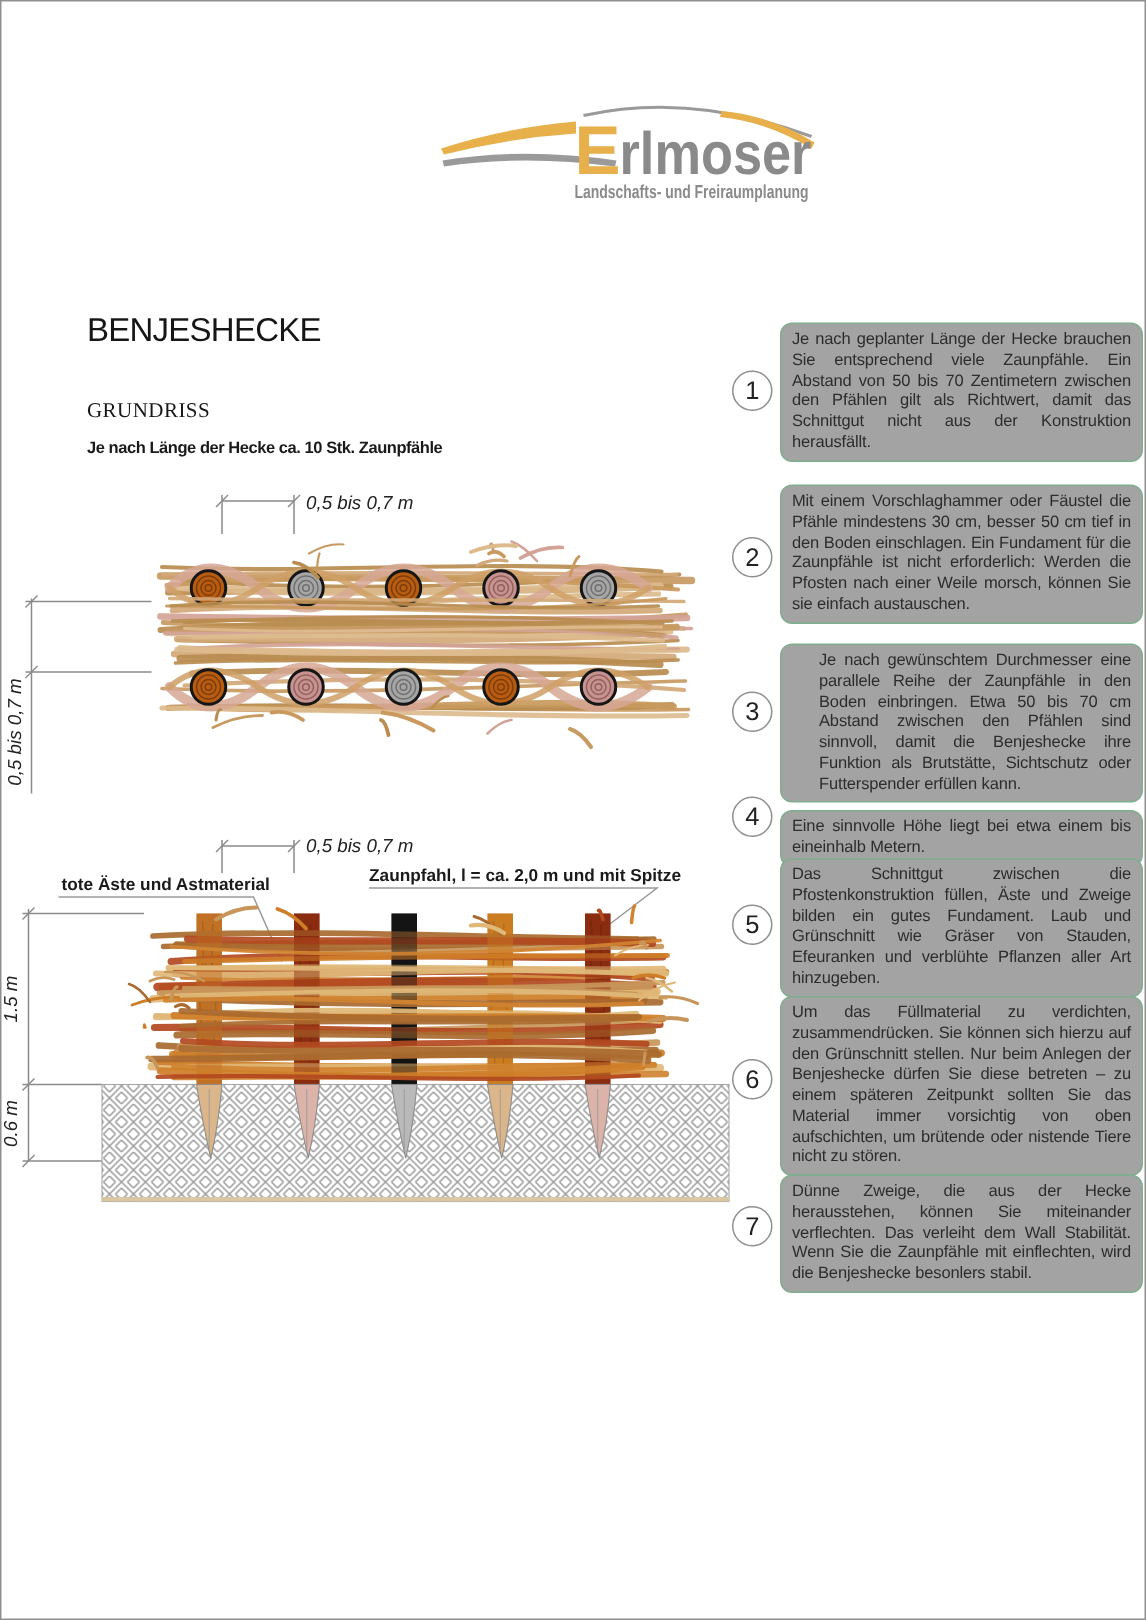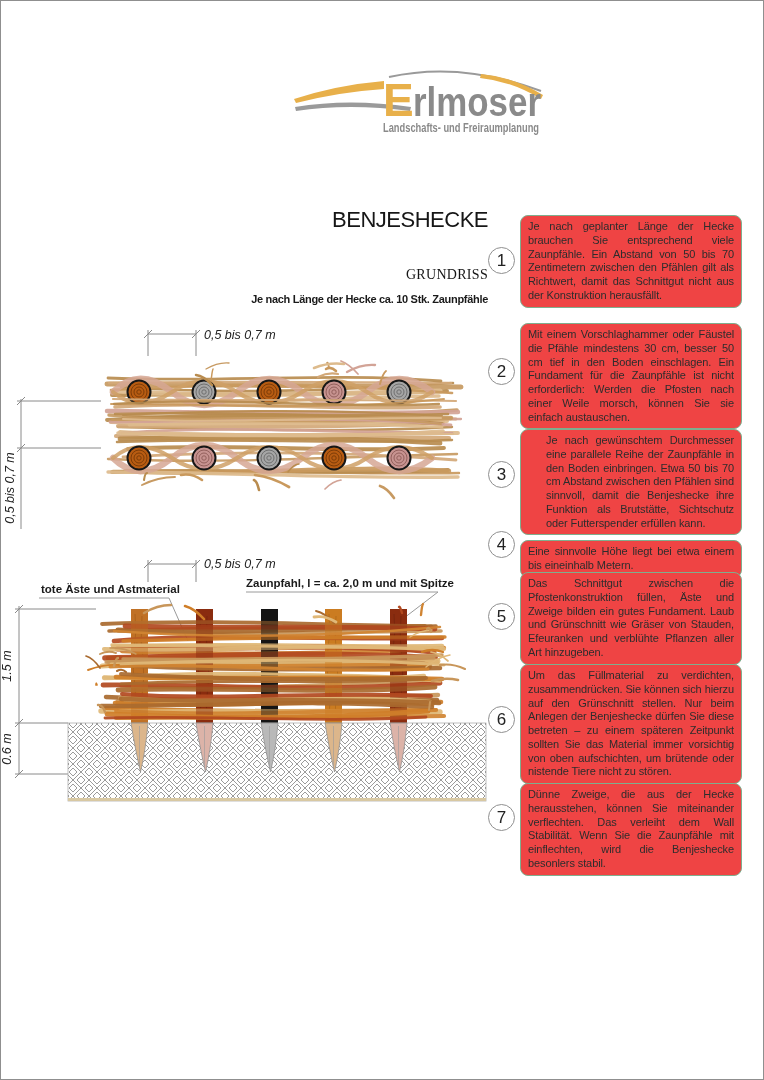--- a/index.html
+++ b/index.html
@@ -1,31 +1,31 @@
 <!DOCTYPE html>
 <html><head>
 <meta charset="utf-8">
 <style>
   html,body{margin:0;padding:0;background:#fff;}
   .page{position:relative;width:764px;height:1080px;background:#fff;border:1px solid #8f8f8f;
         box-sizing:border-box;overflow:hidden;font-family:"Liberation Sans",sans-serif;color:#1c1c1c;}
   .abs{position:absolute;}
-  .center{text-align:right;}
+  .center{text-align:left;}
   .title-main{font-size:22px;letter-spacing:-0.5px;color:#161616;}
   .title-sub{font-size:14px;margin-top:6px;color:#222;}
   .sec-head{font-size:14px;letter-spacing:0.3px;color:#161616;}
   .sec-cap{font-size:11px;font-weight:700;letter-spacing:-0.3px;color:#1a1a1a;}
   svg text{font-family:"Liberation Sans",sans-serif;}
   .dim-txt{font-style:italic;font-size:12.5px;fill:#222;}
   .lbl-txt{font-size:11.5px;font-weight:700;fill:#1a1a1a;}
   .step-circle{position:absolute;left:487px;width:27px;height:27px;border-radius:50%;
         border:1.5px solid #8f8f8f;background:#fff;display:flex;align-items:center;justify-content:center;
         font-size:17px;color:#222;box-sizing:border-box;}
-  .step-box{position:absolute;left:519px;width:222px;box-sizing:border-box;
-        background:#ef4444;border:1px solid #7fae8e;border-radius:8px;
+  .step-box{position:absolute;left:519px;width:242px;box-sizing:border-box;
+        background:#a3a3a3;border:1px solid #7fae8e;border-radius:8px;
         padding:4px 7px;font-size:11px;line-height:1.25;letter-spacing:-0.1px;
         color:#2d2d2d;text-align:justify;}
 </style>
 </head>
 <body>
 
 <div class="page">
 
   <svg class="abs" style="left:288px;top:58px;" width="260" height="85" viewBox="0 0 260 85">
     <path d="M5,40 Q48,26 95,22 L95,30 Q50,33 7,44 Z" fill="#e8b04a"></path>

